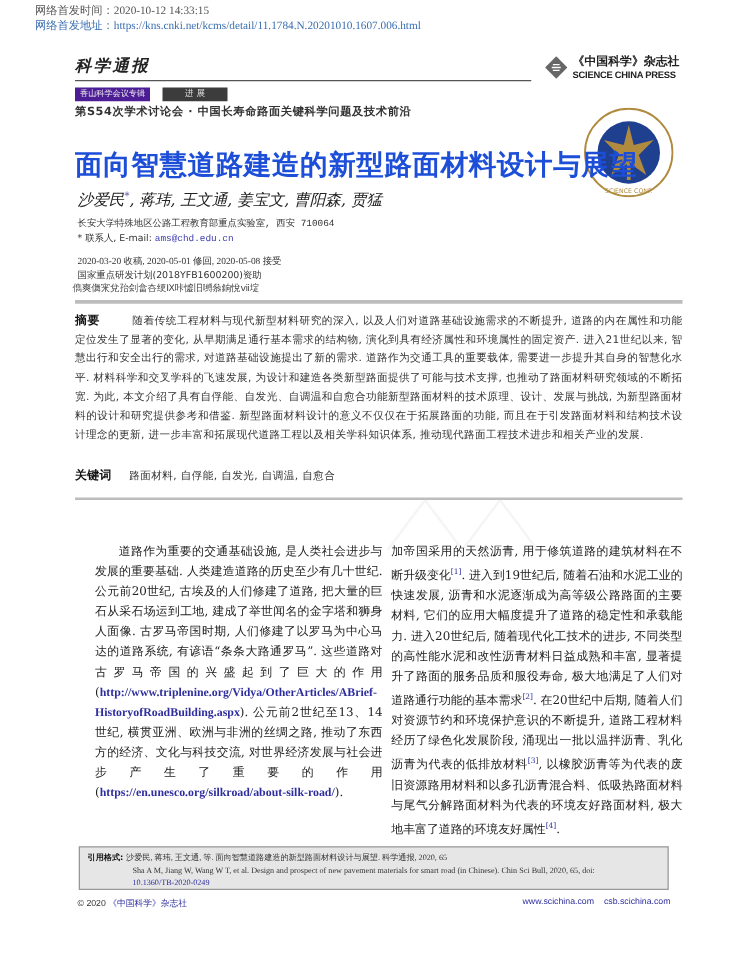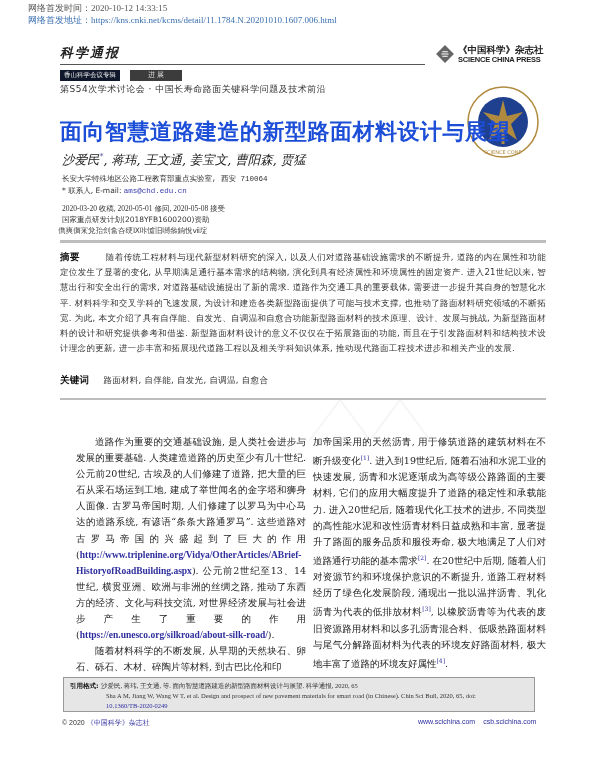--- a/index.html
+++ b/index.html
@@ -4,23 +4,23 @@
 <style>
   html, body { margin: 0; padding: 0; background: #ffffff; }
   body { width: 600px; height: 776px; position: relative; overflow: hidden; font-family: "DejaVu Serif", serif; color: #222; }
   .abs { position: absolute; }
   .meta-line { left: 28px; font-size: 9px; line-height: 11px; font-family: "Liberation Serif", serif; white-space: nowrap; }
   .meta-time { top: 3px; color: #555; }
   .meta-url { top: 15px; color: #3a6fb0; }
 
   .journal-name { left: 60px; top: 44px; font-size: 13px; font-style: italic; font-weight: bold; letter-spacing: 2px; color: #222; font-family: "DejaVu Serif", serif; }
   .header-rule { left: 60px; top: 64px; width: 365px; height: 1px; background: #555; }
-  .tag-dark { left: 60px; top: 70px; height: 11px; padding: 0 4px; background: #0f172a; color: #eee; font-size: 6.5px; line-height: 11px; font-family: "DejaVu Sans", sans-serif; }
+  .tag-dark { left: 60px; top: 70px; height: 11px; padding: 0 4px; background: #4c1d95; color: #eee; font-size: 6.5px; line-height: 11px; font-family: "DejaVu Sans", sans-serif; }
   .tag-gray { left: 130px; top: 70px; width: 52px; height: 11px; background: #3c3c3c; color: #ddd; font-size: 7px; line-height: 11px; text-align: center; font-family: "DejaVu Sans", sans-serif; }
-  .conf-line { left: 60px; top: 83px; font-size: 9px; font-weight: normal; color: #333; letter-spacing: 0.5px; font-family: "DejaVu Sans", sans-serif; }
+  .conf-line { left: 60px; top: 83px; font-size: 9px; font-weight: bold; color: #333; letter-spacing: 0.5px; font-family: "DejaVu Sans", sans-serif; }
 
   .publisher { left: 436px; top: 44px; display: flex; align-items: center; gap: 4px; }
   .pub-logo { width: 18px; height: 18px; }
   .pub-text-cn { font-size: 9.5px; color: #222; font-weight: bold; font-family: "DejaVu Sans", sans-serif; line-height: 11px; }
   .pub-text-en { font-size: 7.5px; color: #222; font-weight: bold; font-family: "Liberation Sans", sans-serif; line-height: 9px; letter-spacing: -0.2px; }
 
   .seal { left: 467px; top: 86px; width: 72px; height: 72px; }
 
   .title { left: 60px; top: 117px; font-size: 22px; font-weight: bold; color: #1d4ed8; letter-spacing: 0.5px; font-family: "DejaVu Serif", serif; white-space: nowrap; }
   .authors { left: 62px; top: 152px; font-size: 12.5px; color: #222; font-style: italic; font-family: "DejaVu Serif", serif; white-space: nowrap; }
@@ -107,21 +107,20 @@
 </svg>
 
 <div class="abs abstract"><span class="lbl">摘要</span><span>随着传统工程材料与现代新型材料研究的深入, 以及人们对道路基础设施需求的不断提升, 道路的内在属性和功能定位发生了显著的变化, 从早期满足通行基本需求的结构物, 演化到具有经济属性和环境属性的固定资产. 进入21世纪以来, 智慧出行和安全出行的需求, 对道路基础设施提出了新的需求. 道路作为交通工具的重要载体, 需要进一步提升其自身的智慧化水平. 材料科学和交叉学科的飞速发展, 为设计和建造各类新型路面提供了可能与技术支撑, 也推动了路面材料研究领域的不断拓宽. 为此, 本文介绍了具有自俘能、自发光、自调温和自愈合功能新型路面材料的技术原理、设计、发展与挑战, 为新型路面材料的设计和研究提供参考和借鉴. 新型路面材料设计的意义不仅仅在于拓展路面的功能, 而且在于引发路面材料和结构技术设计理念的更新, 进一步丰富和拓展现代道路工程以及相关学科知识体系, 推动现代路面工程技术进步和相关产业的发展.</span></div>
 
 <div class="abs keywords"><span class="lbl">关键词</span><span>路面材料, 自俘能, 自发光, 自调温, 自愈合</span></div>
 
 <div class="abs abs-rule-bot"></div>
 
 <div class="abs col col-left">
   <p><span>道路作为重要的交通基础设施, 是人类社会进步与发展的重要基础. 人类建造道路的历史至少有几十世纪. 公元前20世纪, 古埃及的人们修建了道路, 把大量的巨石从采石场运到工地, 建成了举世闻名的金字塔和狮身人面像. 古罗马帝国时期, 人们修建了以罗马为中心马达的道路系统, 有谚语“条条大路通罗马”. 这些道路对古罗马帝国的兴盛起到了巨大的作用(</span><span class="link">http://www.triplenine.org/Vidya/OtherArticles/ABrief-HistoryofRoadBuilding.aspx</span><span>). 公元前2世纪至13、14世纪, 横贯亚洲、欧洲与非洲的丝绸之路, 推动了东西方的经济、文化与科技交流, 对世界经济发展与社会进步产生了重要的作用(</span><span class="link">https://en.unesco.org/silkroad/about-silk-road/</span><span>).</span></p>
-  <p>随着材料科学的不断发展, 从早期的天然块石、卵石、砾石、木材、碎陶片等材料, 到古巴比伦和印</p>
 </div>
 
 <div class="abs col col-right">
   <p class="noindent"><span>加帝国采用的天然沥青, 用于修筑道路的建筑材料在不断升级变化</span><sup>[1]</sup><span>. 进入到19世纪后, 随着石油和水泥工业的快速发展, 沥青和水泥逐渐成为高等级公路路面的主要材料, 它们的应用大幅度提升了道路的稳定性和承载能力. 进入20世纪后, 随着现代化工技术的进步, 不同类型的高性能水泥和改性沥青材料日益成熟和丰富, 显著提升了路面的服务品质和服役寿命, 极大地满足了人们对道路通行功能的基本需求</span><sup>[2]</sup><span>. 在20世纪中后期, 随着人们对资源节约和环境保护意识的不断提升, 道路工程材料经历了绿色化发展阶段, 涌现出一批以温拌沥青、乳化沥青为代表的低排放材料</span><sup>[3]</sup><span>, 以橡胶沥青等为代表的废旧资源路用材料和以多孔沥青混合料、低吸热路面材料与尾气分解路面材料为代表的环境友好路面材料, 极大地丰富了道路的环境友好属性</span><sup>[4]</sup><span>.</span></p>
 </div>
 
 <div class="abs cite-box">
   <div><span class="lbl">引用格式: </span><span>沙爱民, 蒋玮, 王文通, 等. 面向智慧道路建造的新型路面材料设计与展望. 科学通报, 2020, 65</span></div>
   <div class="en">Sha A M, Jiang W, Wang W T, et al. Design and prospect of new pavement materials for smart road (in Chinese). Chin Sci Bull, 2020, 65, doi:</div>
   <div class="doi">10.1360/TB-2020-0249</div>

